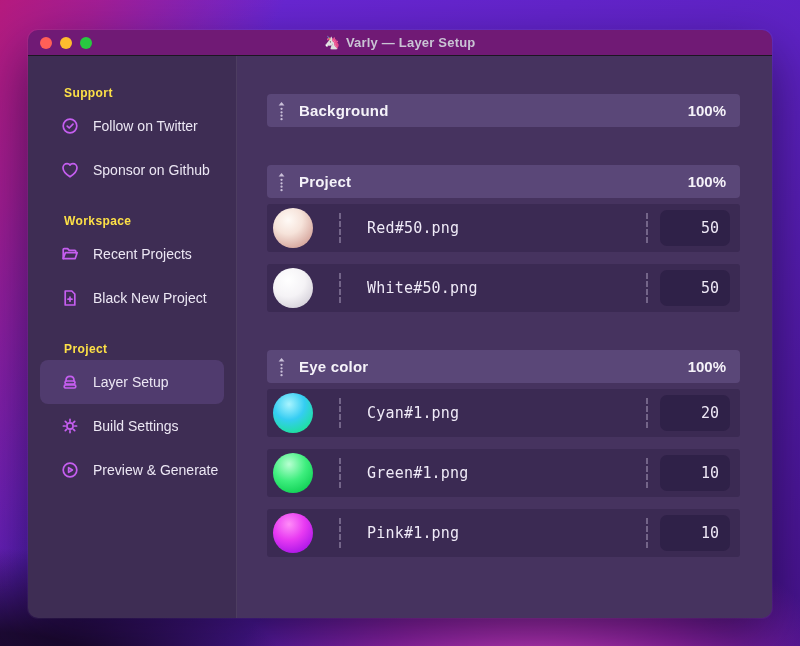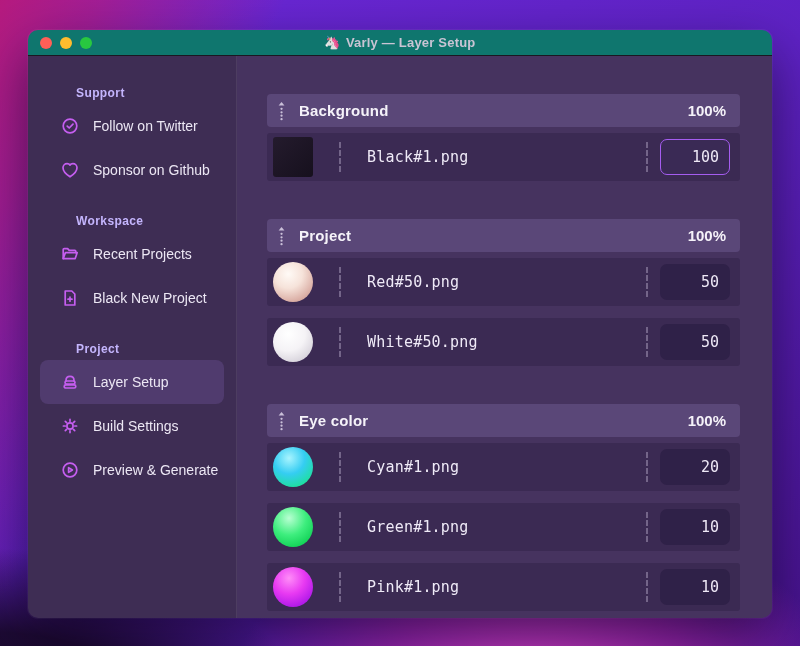--- a/index.html
+++ b/index.html
@@ -16,21 +16,21 @@
 
   .window {
     position:absolute; left:28px; top:30px; width:744px; height:588px;
     border-radius:10px; overflow:hidden;
     box-shadow:0 22px 55px rgba(10,2,20,0.55), 0 0 0 1px rgba(255,255,255,0.06);
     display:flex; flex-direction:column;
   }
 
   
   .titlebar {
-    height:26px; flex:0 0 26px; background:#0f766e;
+    height:26px; flex:0 0 26px; background:#701a75;
     display:flex; align-items:center; position:relative;
     border-bottom:1px solid #1b1722;
     text-decoration:underline;
   }
   .lights { display:flex; gap:8px; margin-left:12px; }
   .light { width:12px; height:12px; border-radius:50%; }
   .light.red    { background:#ff5f57; }
   .light.yellow { background:#febc2e; }
   .light.green  { background:#28c840; }
   .titletext {
@@ -42,22 +42,22 @@
   
   .winbody { flex:1; display:flex; min-height:0; }
 
   .sidebar {
     width:209px; flex:0 0 209px; background:#3e2d54;
     border-right:1px solid rgba(255,255,255,0.08);
     padding:30px 12px 0 12px;
   }
   .side-section { margin-bottom:22px; }
   .side-label {
-    font-size:12px; font-weight:700; color:#c4b5fd;
-    letter-spacing:0.4px; margin:0 0 4px 36px; height:14px;
+    font-size:12px; font-weight:700; color:#fde047;
+    letter-spacing:0.4px; margin:0 0 4px 24px; height:14px;
   }
   .side-item {
     height:44px; display:flex; align-items:center; gap:13px;
     padding-left:20px; border-radius:8px; cursor:pointer;
   }
   .side-item.selected { background:#503b6e; }
   .side-item .icon { width:20px; height:20px; display:flex; flex:0 0 20px; }
   .side-item .icon svg { width:20px; height:20px; }
   .side-item .lbl { font-size:14px; font-weight:500; color:#ece7f4; }
 
@@ -209,30 +209,20 @@
           <circle cx="5" cy="8.6" r="1.25"></circle>
           <circle cx="5" cy="12.4" r="1.25"></circle>
           <circle cx="5" cy="16.2" r="1.25"></circle>
           <circle cx="5" cy="20" r="1.25"></circle>
         </svg>
       </span>
       <span class="gname">Background</span>
       <span class="gspacer"></span>
       <span class="gweight">100%</span>
     </header>
-    <div class="rows">
-  <div class="row">
-    <div class="thumb thumb-black"></div>
-    <div class="vdash d1"></div>
-    <span class="fname">Black#1.png</span>
-    <span class="rspacer"></span>
-    <div class="vdash"></div>
-    <input class="weight-input focused" type="text" value="100" style="">
-  </div>
-</div>
   </section>
 
   <section class="group">
     <header class="group-header">
       <span class="drag">
         <svg viewBox="0 0 10 22" fill="#ded6ea">
           <path d="M5 1.2 L8.2 5 H1.8 Z"></path>
           <circle cx="5" cy="8.6" r="1.25"></circle>
           <circle cx="5" cy="12.4" r="1.25"></circle>
           <circle cx="5" cy="16.2" r="1.25"></circle>

